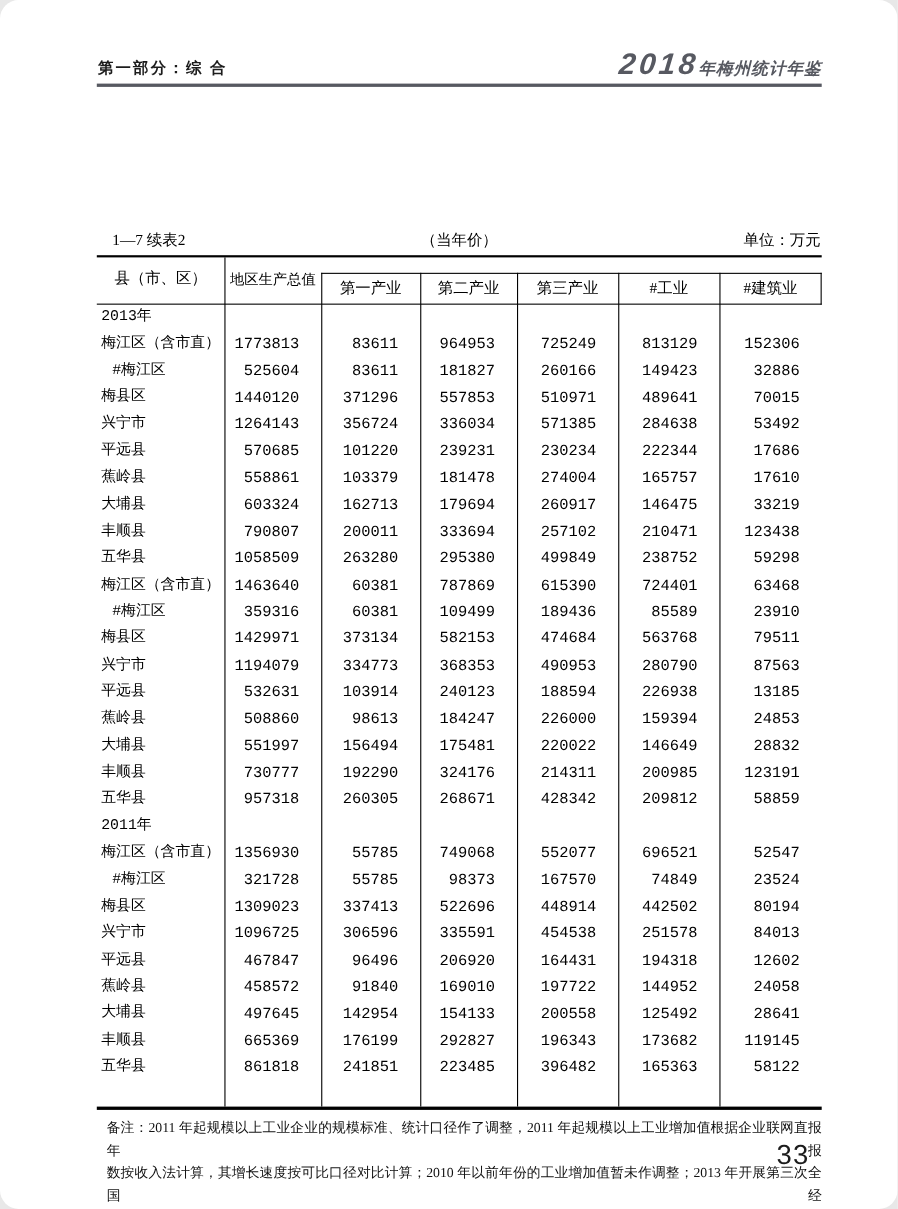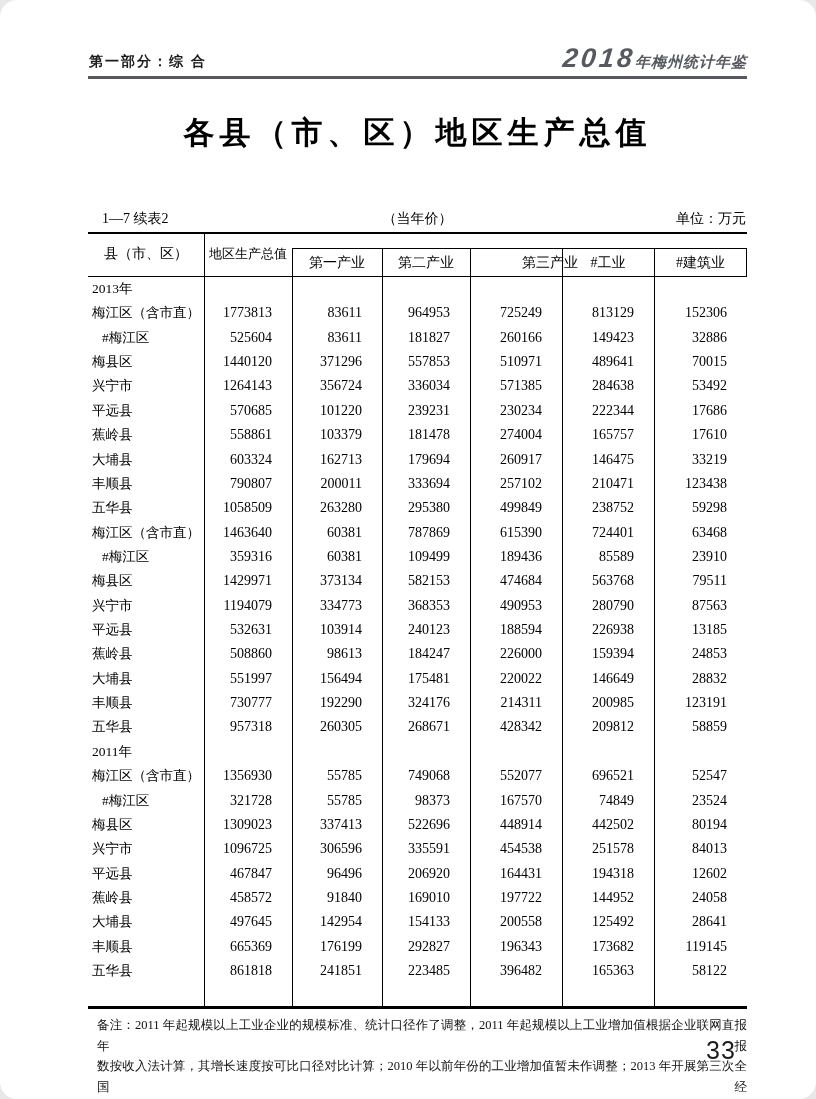--- a/index.html
+++ b/index.html
@@ -44,25 +44,25 @@
   .v5{left:474px;top:16px;width:1px;height:758px;}
   .v6{left:566px;top:16px;width:1px;height:758px;}
   .v7{left:658px;top:16px;width:1px;height:29px;}
   .h-county{position:absolute;left:0;top:6px;width:116px;height:32px;line-height:32px;
             text-align:center;font-size:14px;}
   .h-gdp{position:absolute;left:116px;top:6px;width:88px;height:32px;line-height:32px;
          text-align:center;font-size:13px;}
   .h-sub{position:absolute;top:17px;height:27px;line-height:27px;text-align:center;font-size:14px;}
   .hs0{left:204px;width:90px;}
   .hs1{left:294px;width:88px;}
-  .hs2{left:368px;width:92px;padding-left:48px;}
+  .hs2{left:382px;width:92px;}
   .hs3{left:474px;width:92px;}
   .hs4{left:566px;width:93px;}
   
-  .tbody{position:absolute;left:0;top:45px;width:659px;}
+  .tbody{position:absolute;left:0;top:45px;width:659px;font-family:Liberation Mono, monospace;}
   .row{display:flex;height:24.37px;}
   .cell{box-sizing:border-box;line-height:24.37px;overflow:hidden;white-space:nowrap;}
   .cell.name{width:116px;font-size:13.5px;padding-left:4px;text-align:left;}
   .cell.name.indent{padding-left:14px;}
   .cell.num{font-size:14px;text-align:right;padding-right:20px;}
   .row .cell:nth-child(2){width:88px;}
   .row .cell:nth-child(3){width:90px;}
   .row .cell:nth-child(4){width:88px;}
   .row .cell:nth-child(5){width:92px;}
   .row .cell:nth-child(6){width:92px;}
@@ -80,21 +80,20 @@
 <body>
 
 <div class="page">
 
   <div class="run-head">
     <span class="sec-label">第一部分：综 合</span>
     <span class="yb"><span class="yb-year">2018</span><span class="yb-rest">年梅州统计年鉴</span></span>
   </div>
   <div class="head-rule"></div>
 
-  <div class="title">各县（市、区）地区生产总值</div>
 
   <div class="caption">
     <span class="cap-left">1—7 续表2</span>
     <span class="cap-center">（当年价）</span>
     <span class="cap-right">单位：万元</span>
   </div>
 
   <div class="tbl">
     <div class="ln l-top"></div>
     <div class="ln l-subtop"></div>

